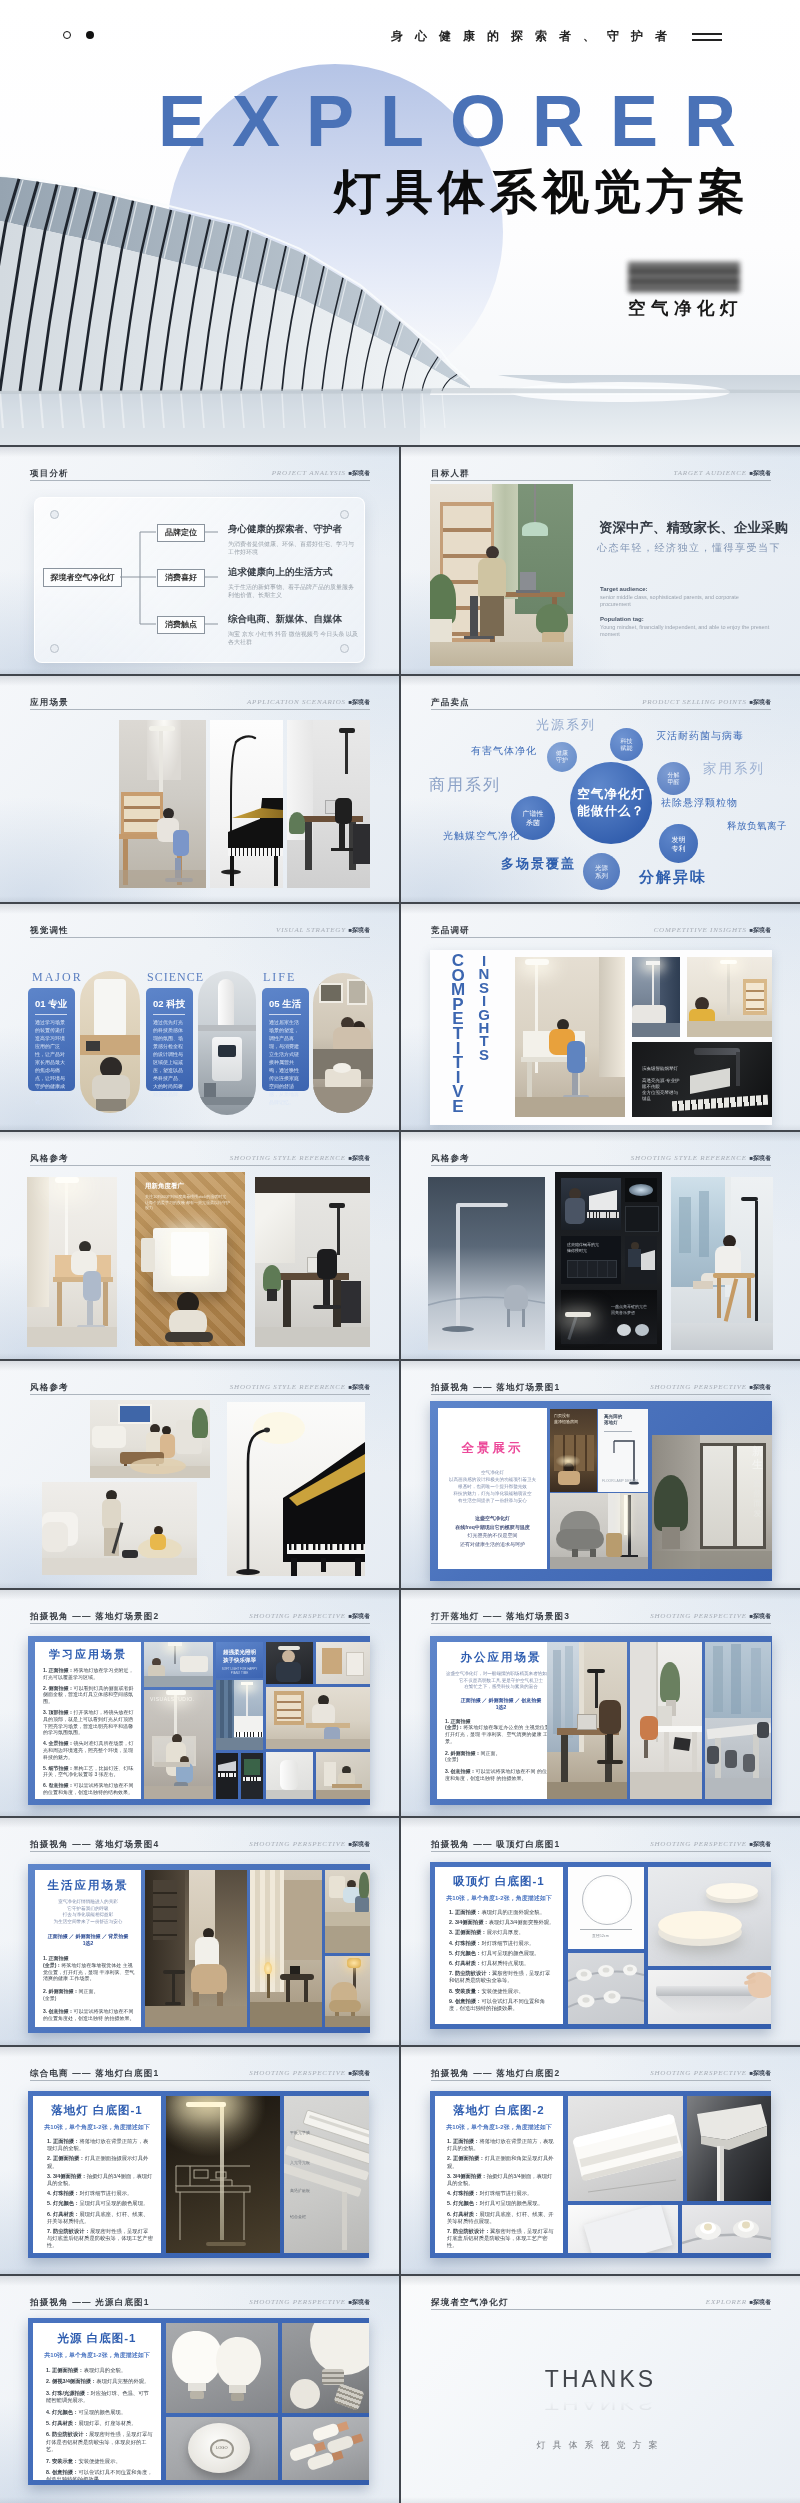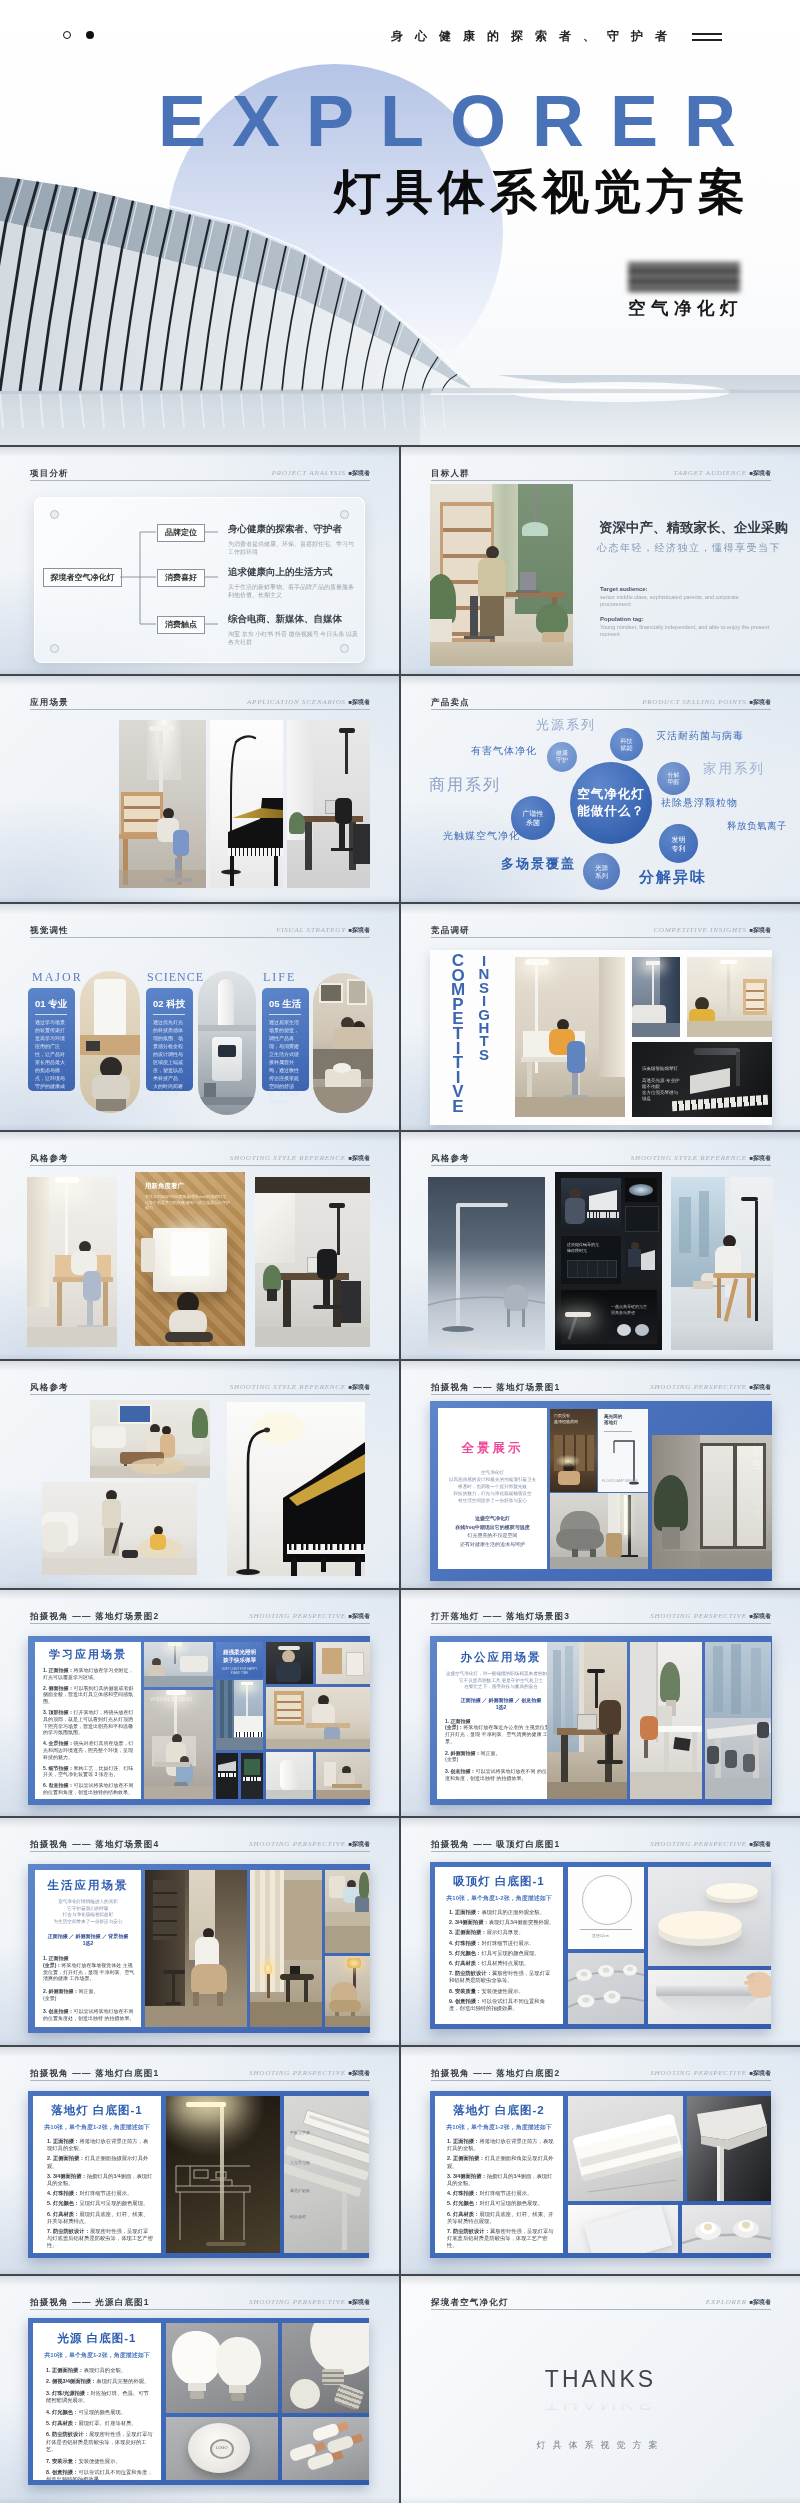--- a/index.html
+++ b/index.html
@@ -1043,21 +1043,21 @@
     <div class="abs" style="left:8px;top:16px;width:104px;height:10px;background:linear-gradient(180deg,#e2e3e5,#b9bcc0);border-radius:2px;"></div>
     <div class="abs" style="left:8px;top:26px;width:104px;height:18px;background:linear-gradient(180deg,rgba(200,202,206,.55),rgba(200,202,206,0));clip-path:polygon(0 0,100% 0,78% 100%,22% 100%);"></div>
 
     <div class="abs" style="left:100px;top:2px;width:26px;height:26px;border-radius:45% 55% 40% 40%;background:#e8c9ae;"></div>
     <div class="abs" style="left:98px;top:4px;width:10px;height:4px;border-radius:2px;background:#e2c1a4;transform:rotate(-28deg);"></div>
     <div class="abs" style="left:96px;top:10px;width:12px;height:4px;border-radius:2px;background:#e6c5a8;transform:rotate(-12deg);"></div>
   </div>
 </div>
 
 <div class="slide" style="left:0;top:2047px;height:227px;">
-  <div class="sh-l">拍摄视角 —— 落地灯白底图1</div>
+  <div class="sh-l">综合电商 —— 落地灯白底图1</div>
   <div class="sh-r">SHOOTING PERSPECTIVE <span class="sh-logo">■探境者</span></div>
   <div class="sh-line"></div>
 
   <div class="abs" style="left:28px;top:44px;width:341px;height:167px;background:linear-gradient(135deg,#4a74c0,#335dac);box-shadow:0 5px 12px rgba(90,110,140,.4);"></div>
 
   <div class="abs" style="left:33px;top:49px;width:128px;height:157px;background:#fff;overflow:hidden;">
     <div style="margin-top:7px;text-align:center;font-size:11.5px;font-weight:bold;color:#2e5db0;letter-spacing:1px;">落地灯 白底图-1</div>
     <div style="margin:5px 0 0;text-align:center;font-size:6px;font-weight:bold;color:#4a74c0;">共10张，单个角度1-2张，角度描述如下</div>
     <div style="margin:6px 8px 0 14px;font-size:5.3px;color:#3a4149;line-height:7.2px;">
       <p style="margin:0 0 3px;"><b>1. 正面拍摄：</b>将落地灯放在背景正前方，表现灯具的全貌。</p>

